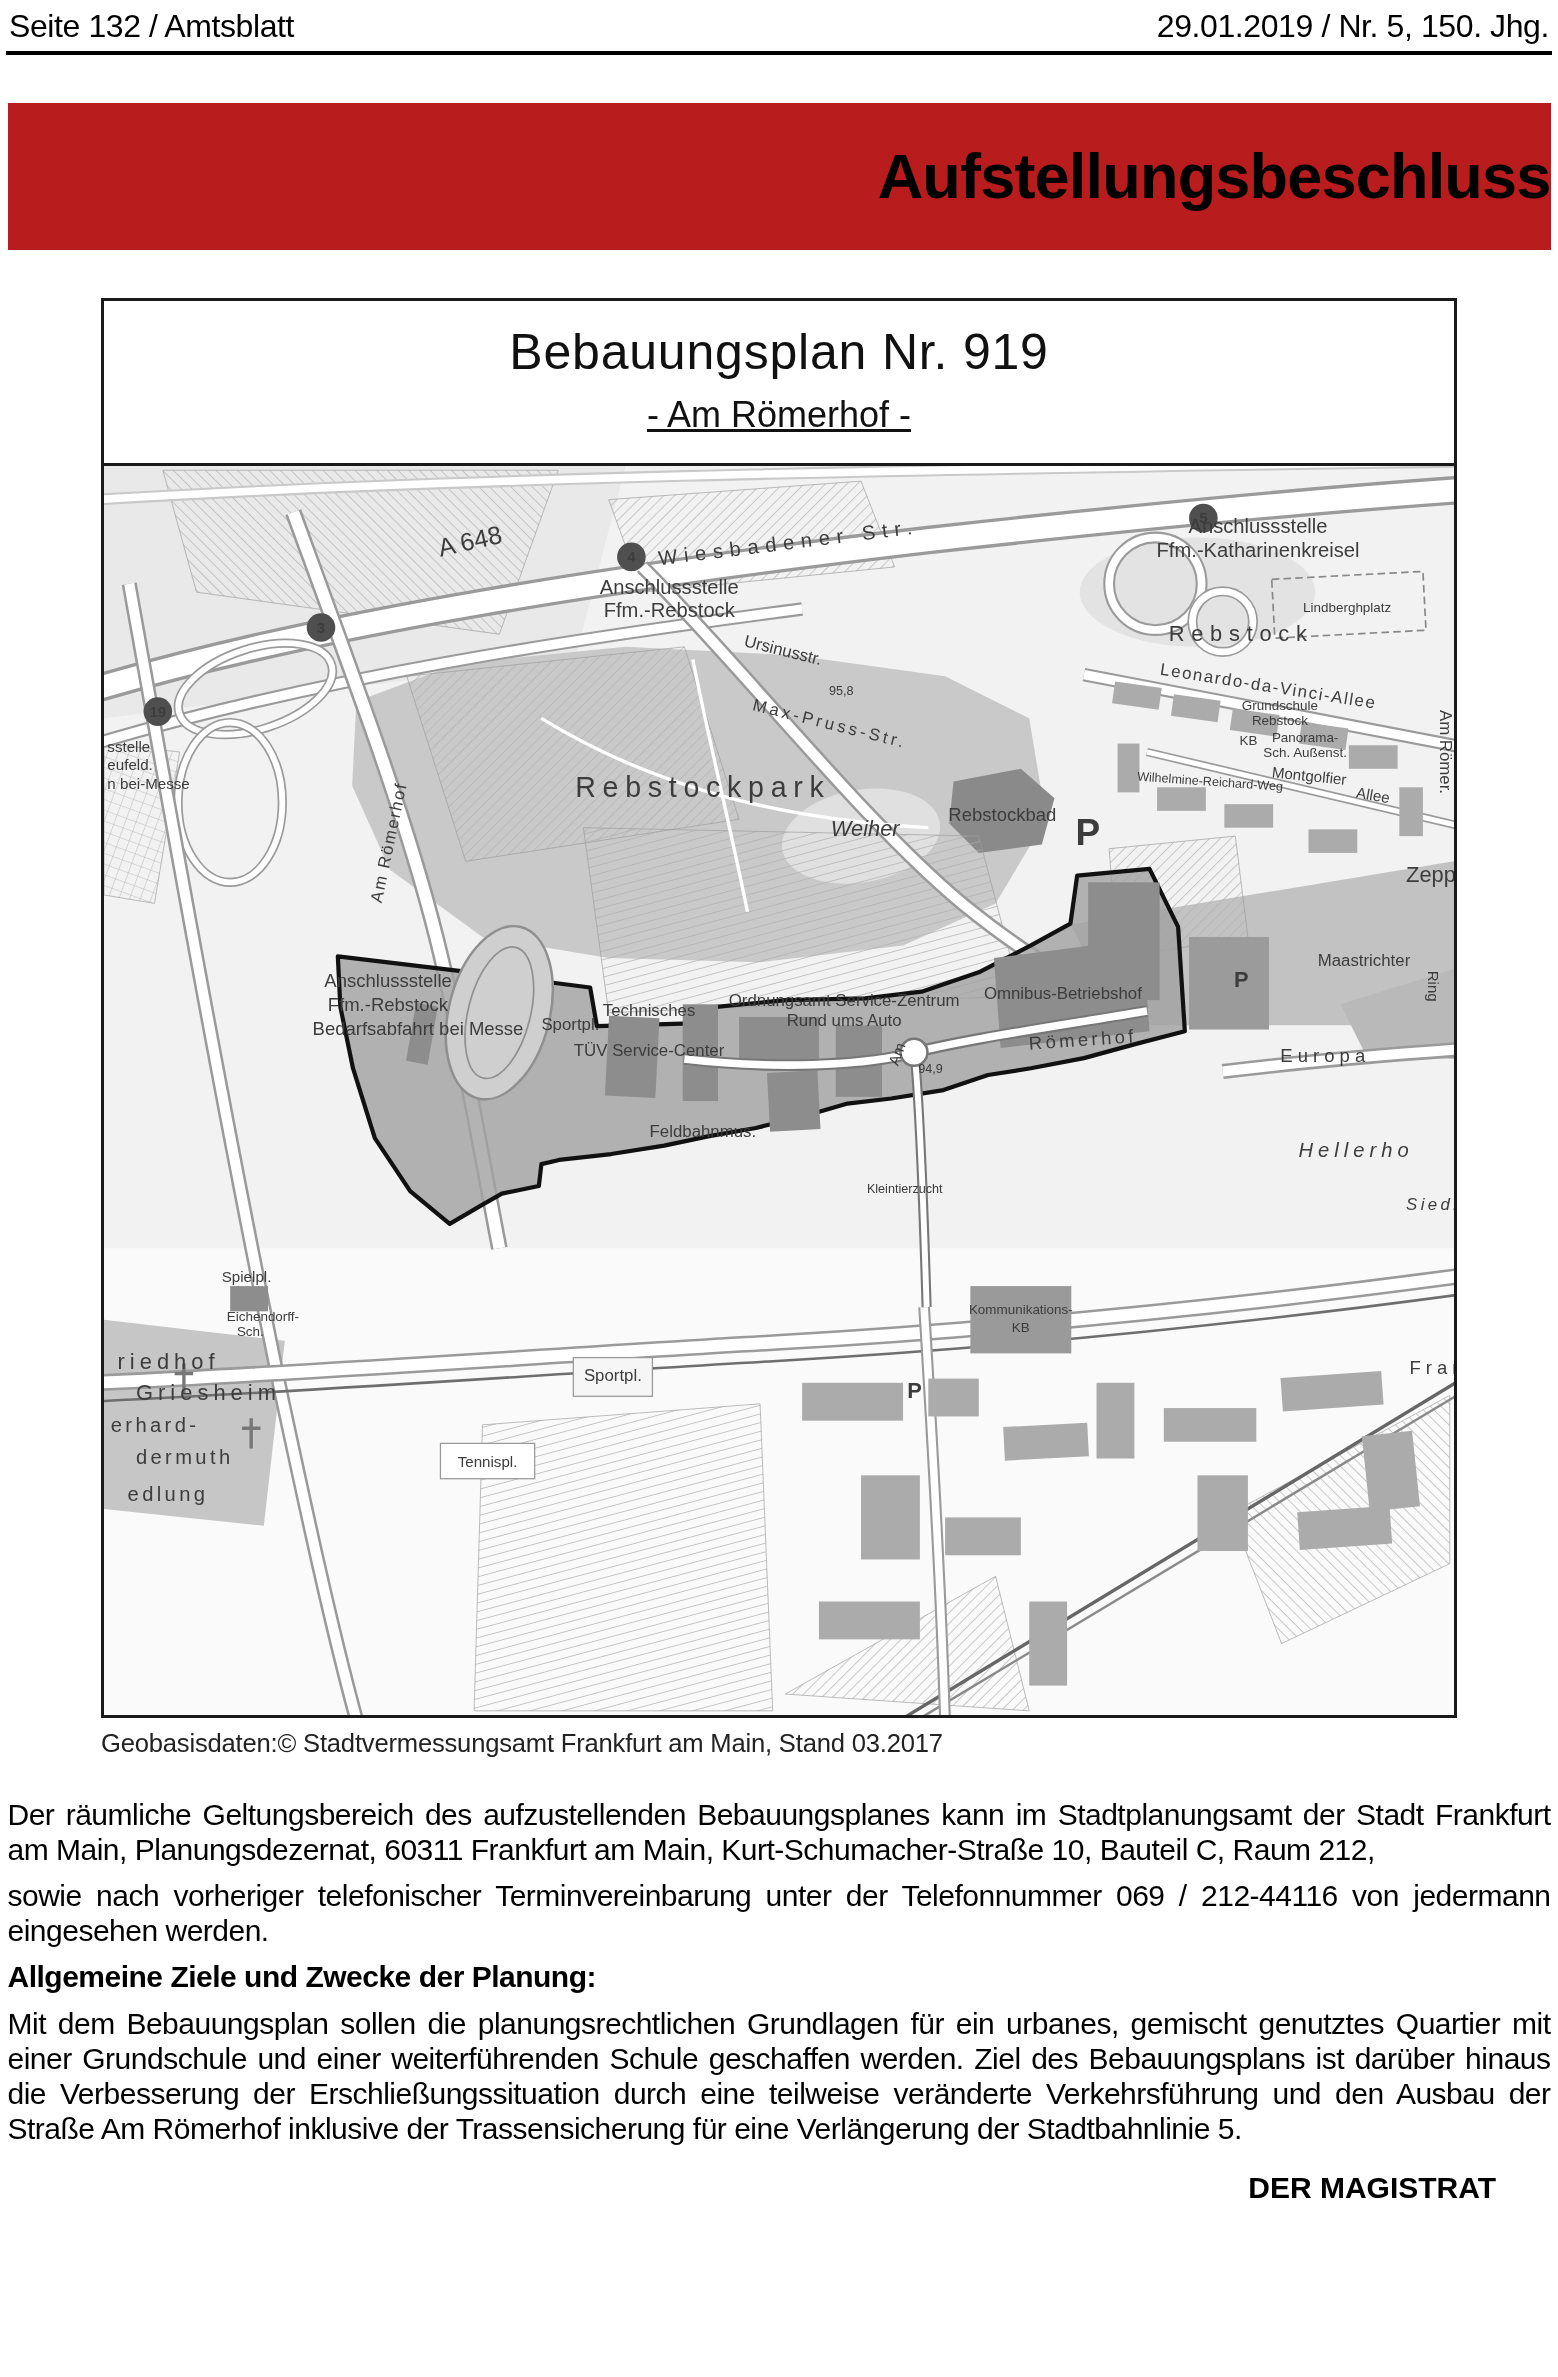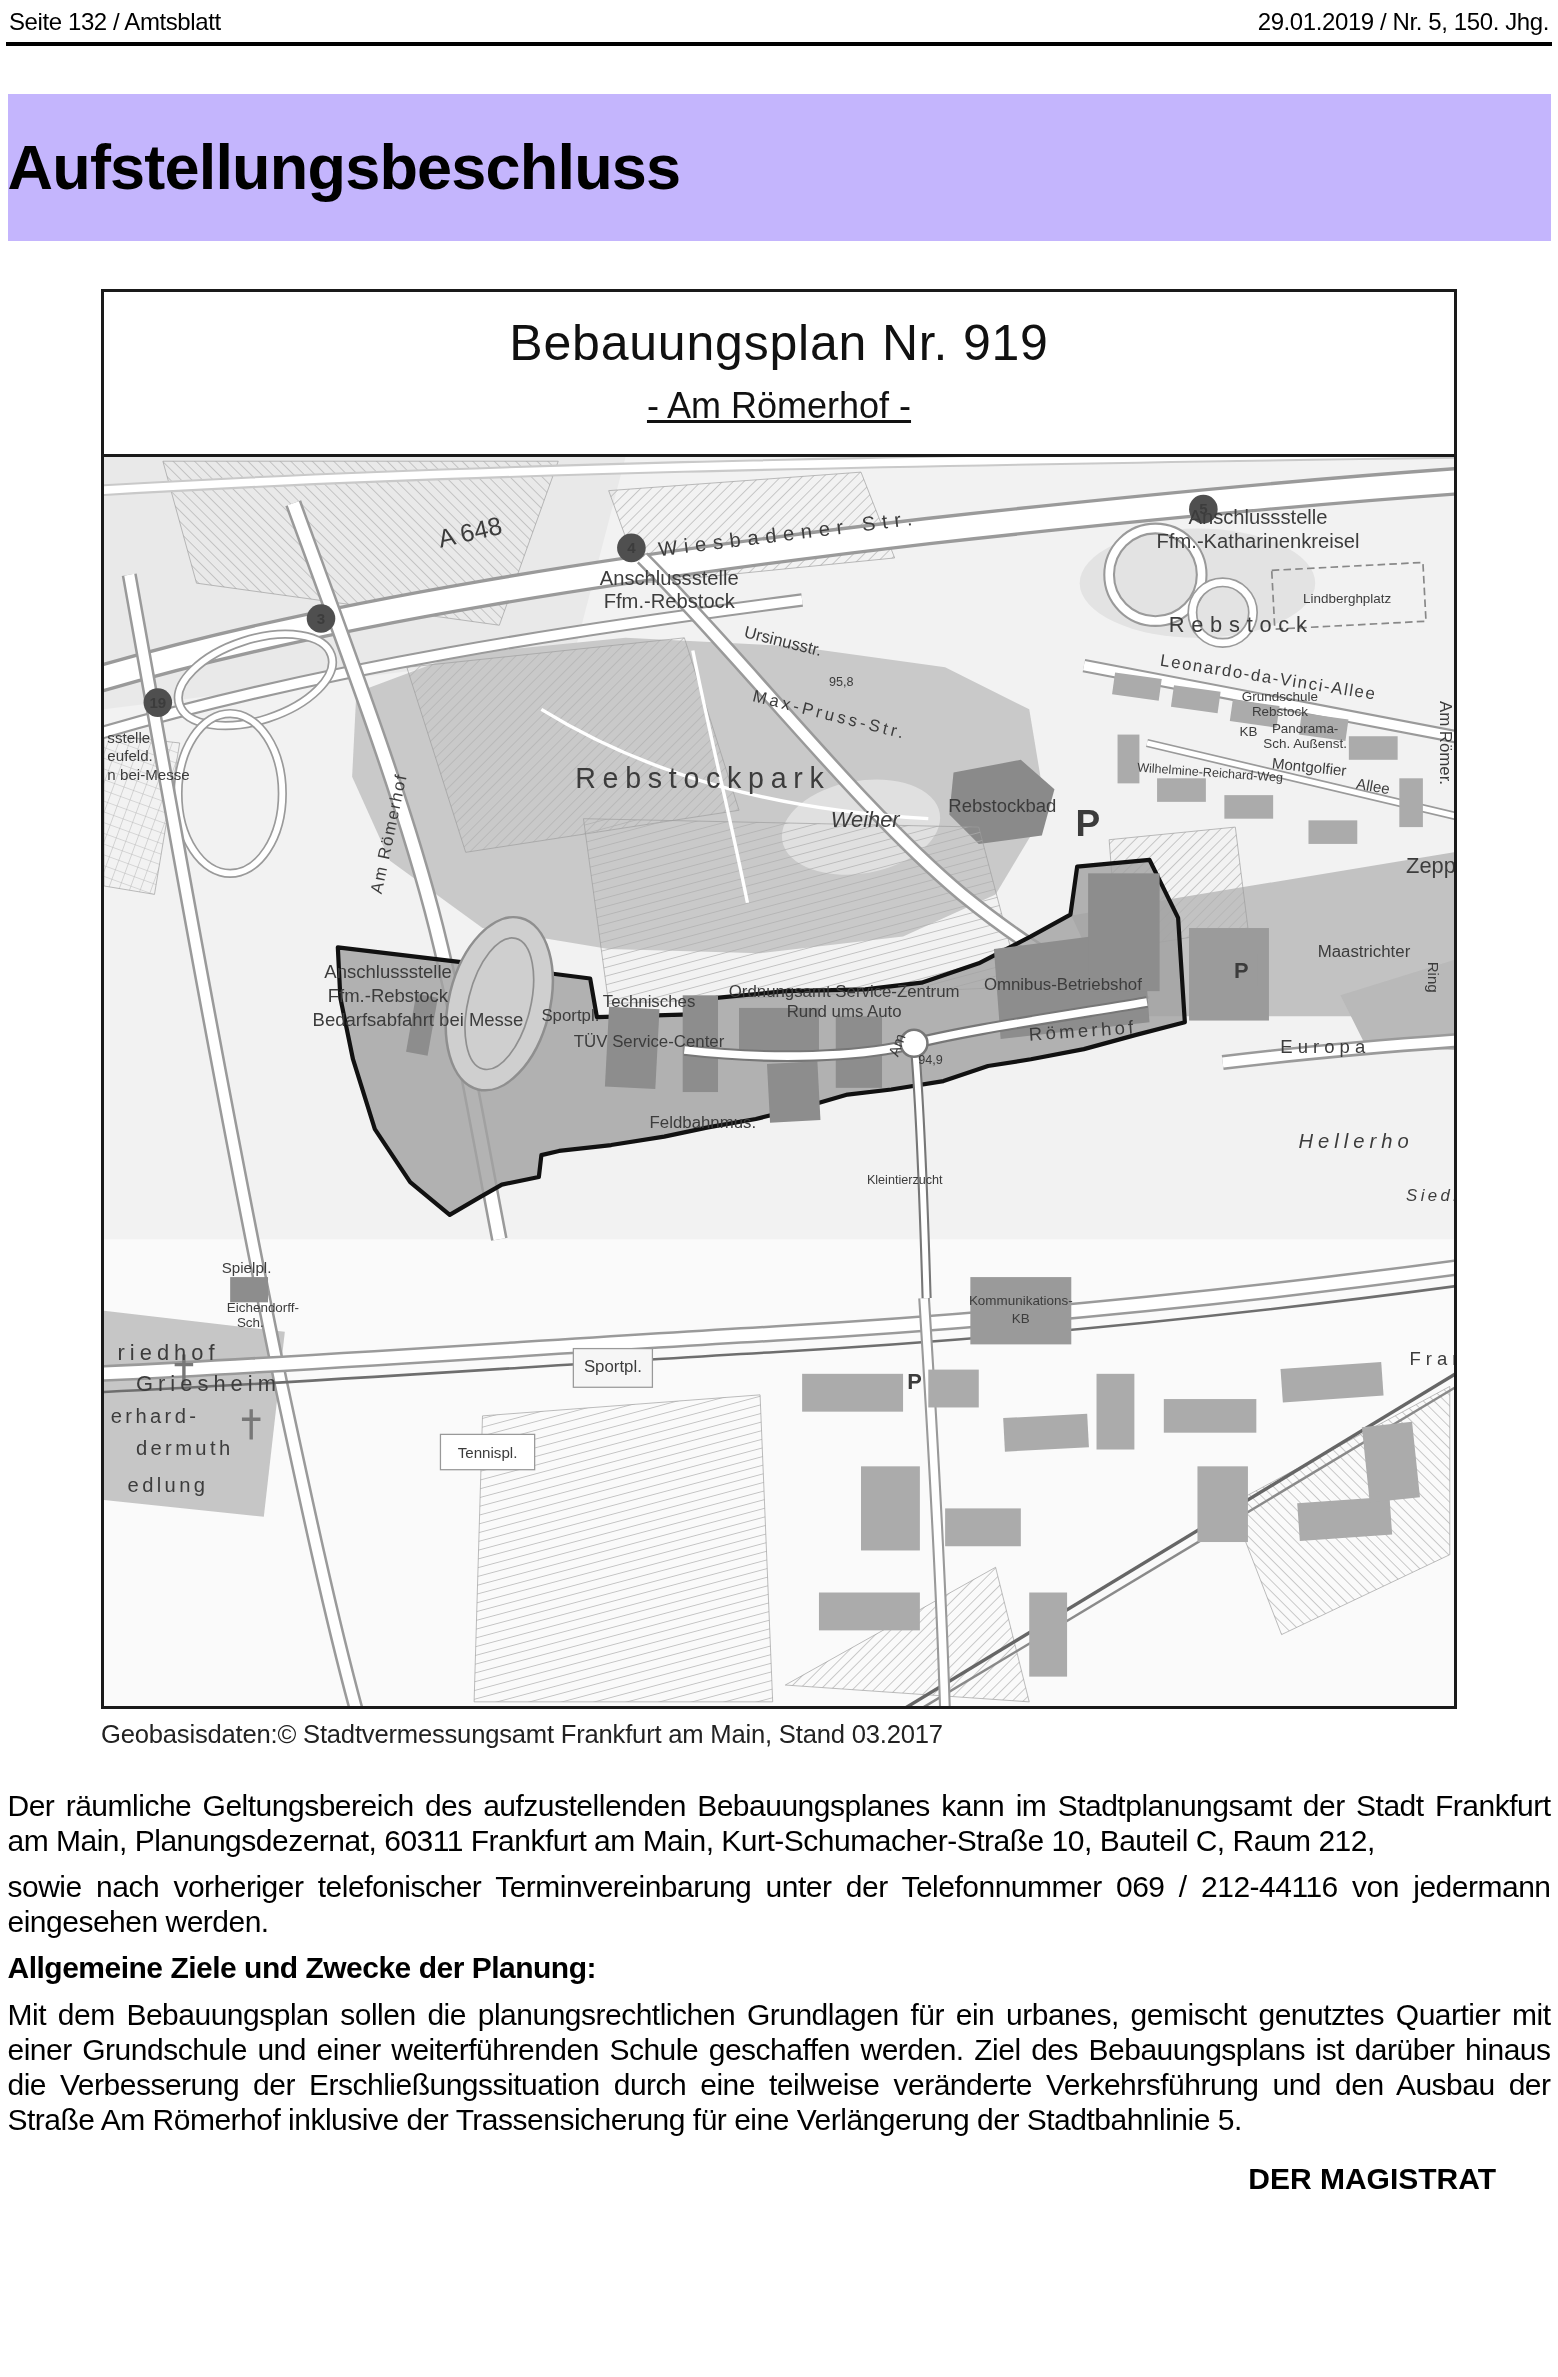--- a/index.html
+++ b/index.html
@@ -1,19 +1,19 @@
 <!DOCTYPE html>
 <html lang="de" style="font-size:12px"><head>
 <meta charset="utf-8">
 <style>
   html,body{margin:0;padding:0;background:#fff;}
   body{width:1558px;height:2377px;font-family:"Liberation Sans",sans-serif;color:#000;overflow:hidden;}
-  .header{display:flex;justify-content:space-between;padding:7.5px 9px 0 9px;font-size:24px;letter-spacing:-0.4px;}
+  .header{display:flex;justify-content:space-between;padding:7.5px 9px 0 9px;font-size:32px;letter-spacing:-0.4px;}
   .rule{border-bottom:4.5px solid #000;margin:6px 6px 0 6px;}
-  .banner{margin:48px 7.5px 0 7.5px;background:#c4b5fd;height:147px;display:flex;align-items:center;justify-content:flex-start;}
+  .banner{margin:48px 7.5px 0 7.5px;background:#b91c1c;height:147px;display:flex;align-items:center;justify-content:flex-end;}
   .banner h1{margin:0;font-size:63px;font-weight:bold;letter-spacing:-0.8px;}
   .figure{width:1356px;margin:48px auto 0 auto;}
   .figbox{border:3px solid #1a1a1a;background:#fff;}
   .figtitle{border-bottom:3px solid #1a1a1a;text-align:center;padding:22.6px 0 27px 0;}
   .figtitle .t1{font-size:50px;letter-spacing:0.8px;color:#111;}
   .figtitle .t2{font-size:36px;margin-top:13px;color:#111;text-decoration:underline;}
   svg.map{display:block;width:100%;height:auto;background:#f2f2f2;}
   .caption{font-size:25.6px;color:#222;margin-top:10.5px;letter-spacing:-0.2px;}
   .bodytext{padding:0 7.5px;font-size:30px;line-height:35px;letter-spacing:-0.5px;margin-top:39px;}
   .bodytext p{margin:0 0 11.3px 0;text-align:justify;}

